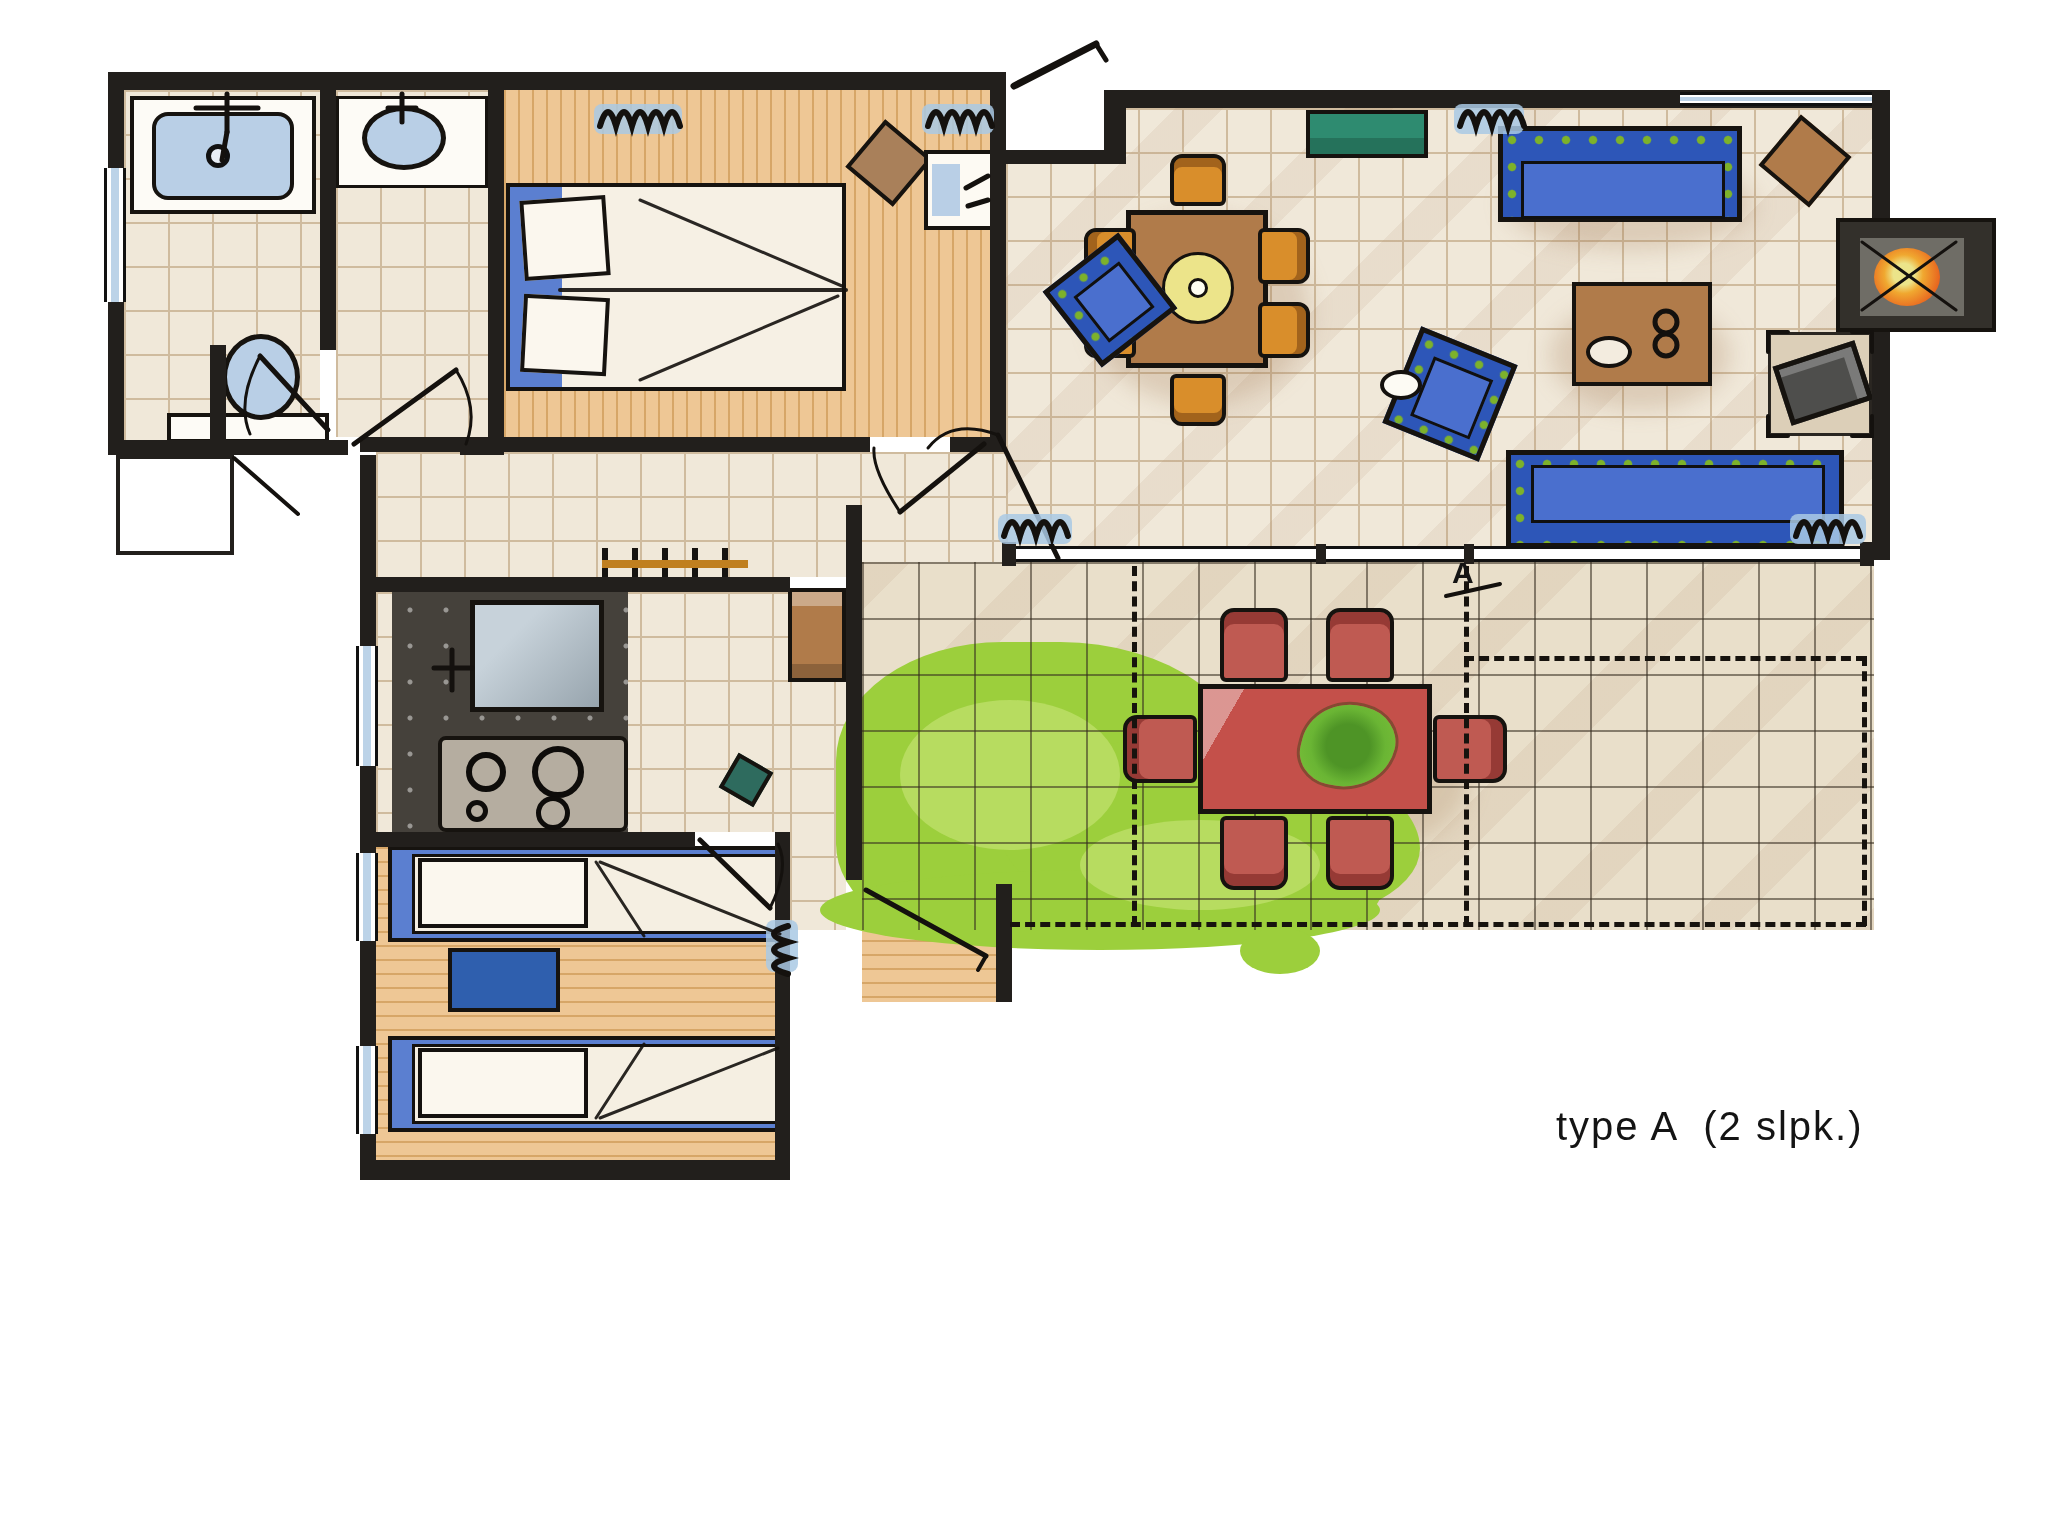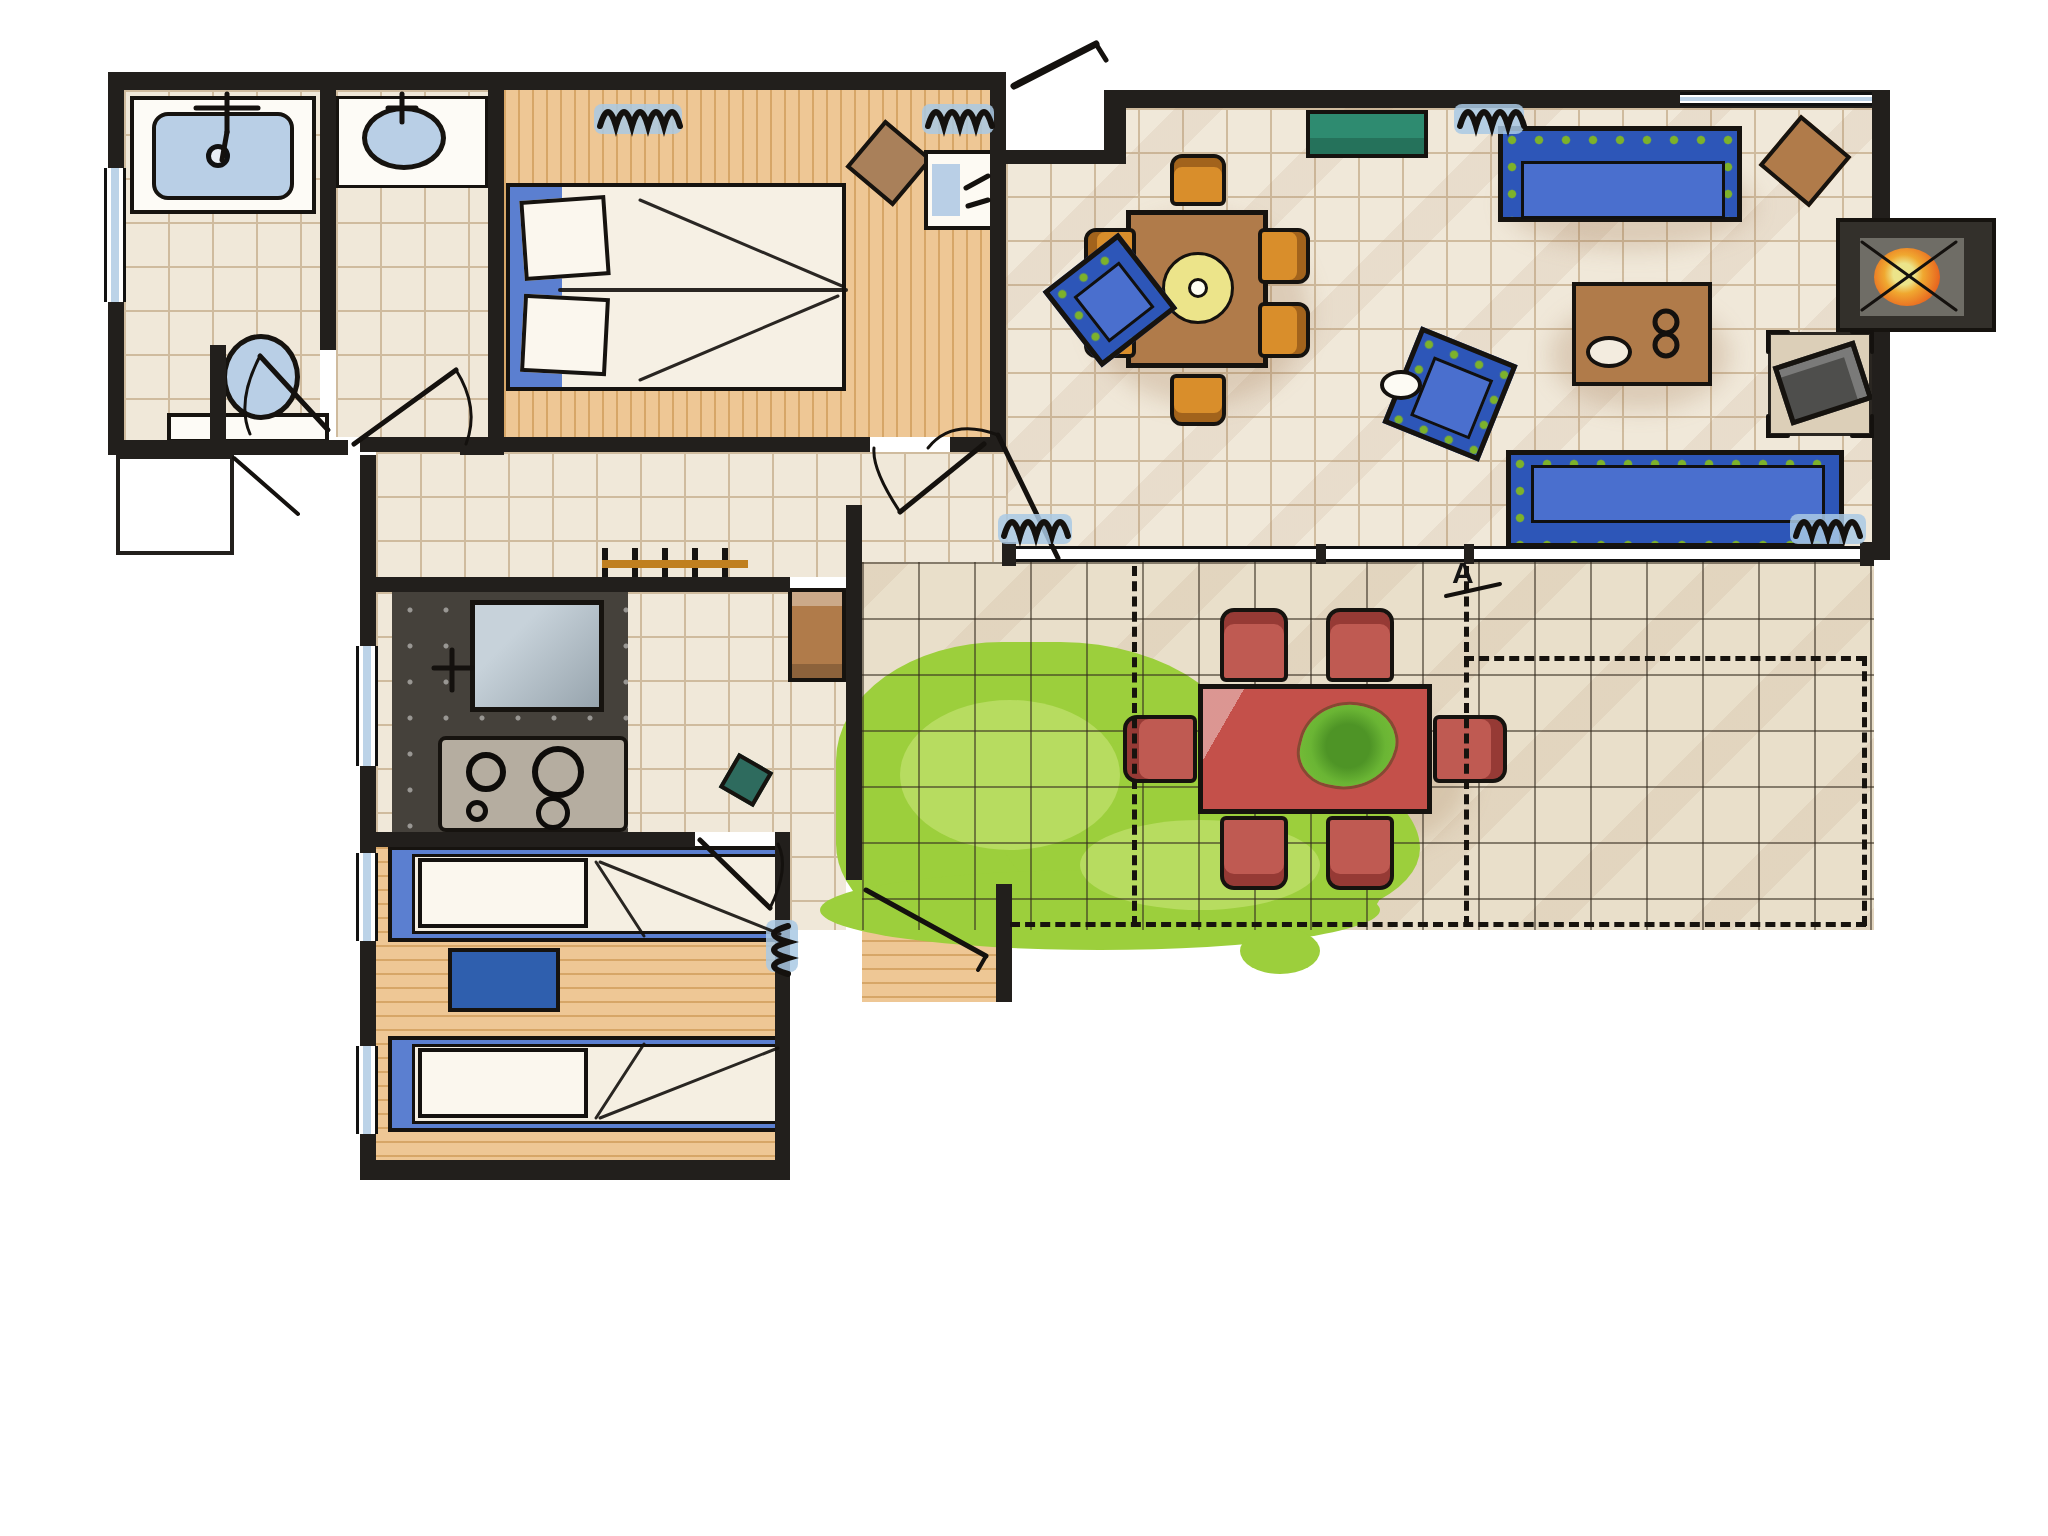--- a/index.html
+++ b/index.html
@@ -294,14 +294,15 @@
       <g stroke-width="5">
         <circle cx="1666" cy="322" r="11"></circle>
           <circle cx="1666" cy="345" r="11"></circle>
       </g>
 
       <line x1="1446" y1="596" x2="1500" y2="584" stroke-width="4"></line>
     </g>
   </svg>
 
   <div class="abs markerA" style="left:1452px;top:556px;">A</div>
+  <div class="abs caption" style="left:1556px;top:1104px;">type A  (2 slpk.)</div>
 
 </div>
 
 </body></html>

